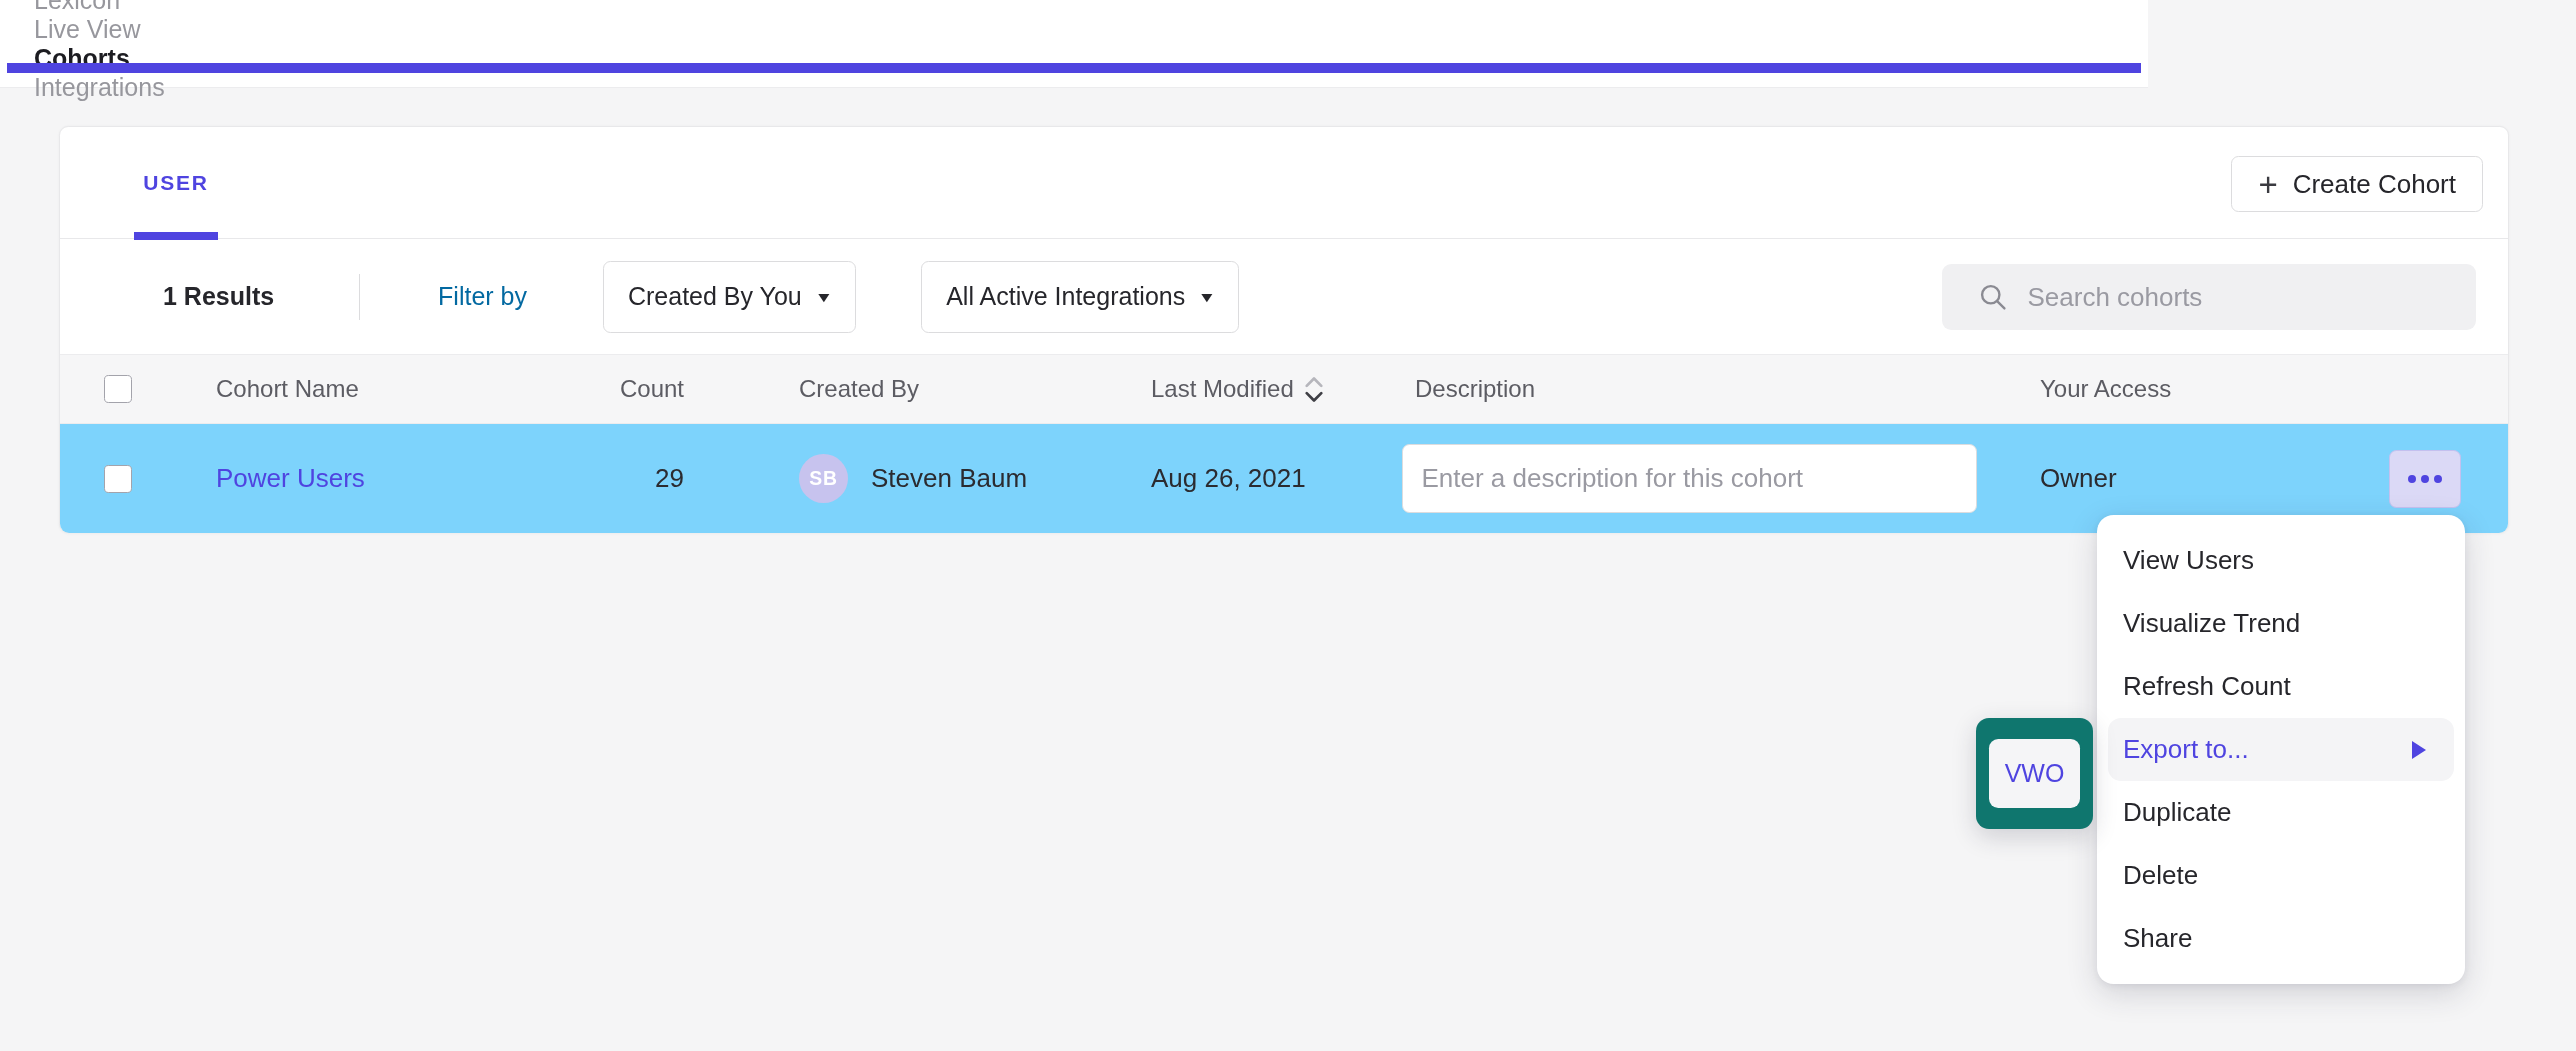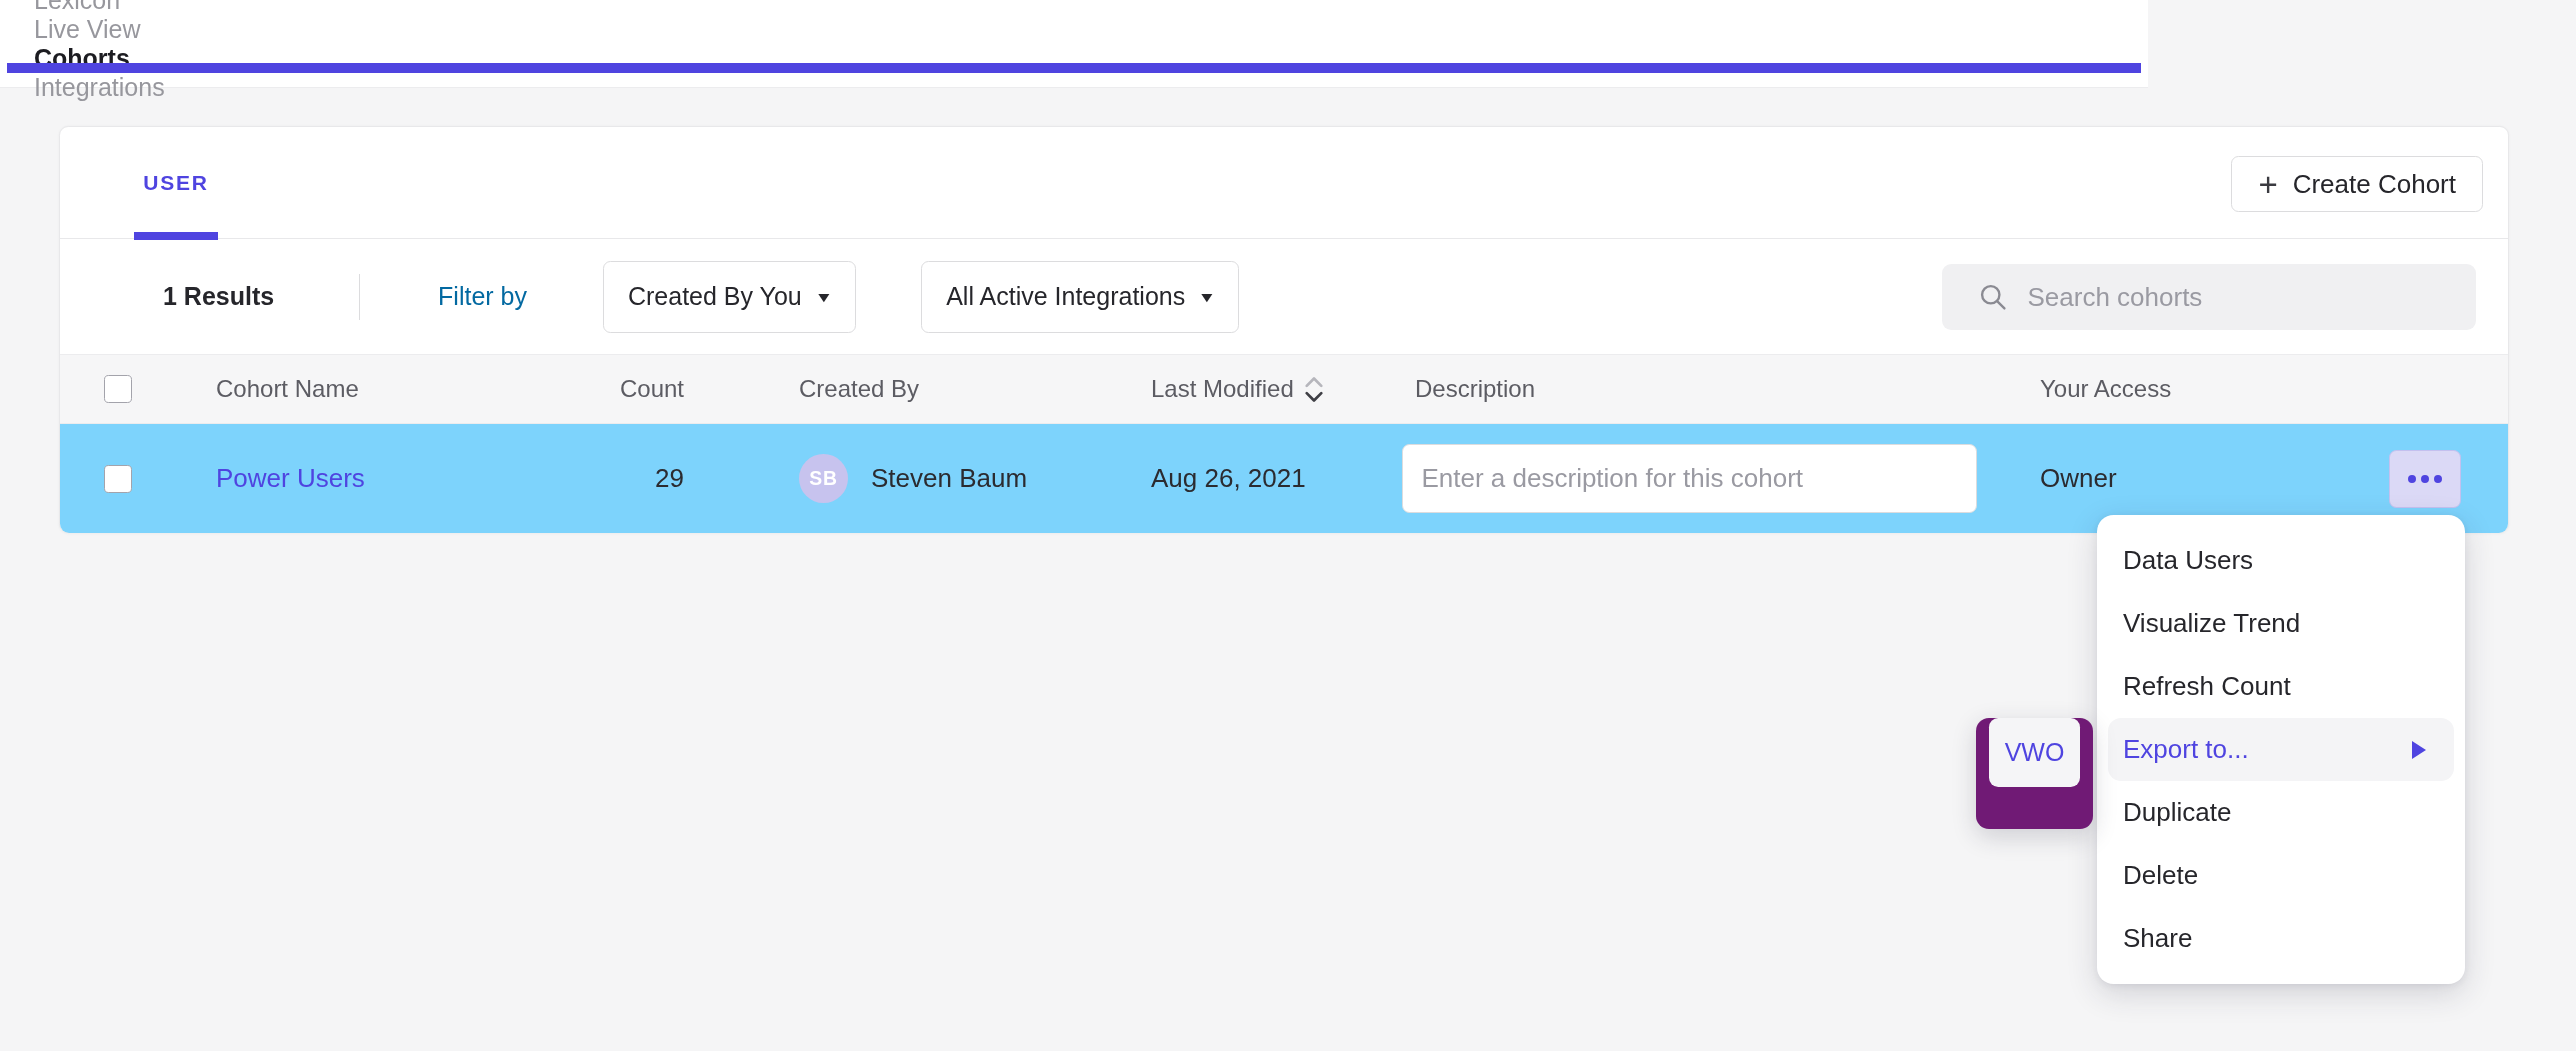--- a/index.html
+++ b/index.html
@@ -150,23 +150,23 @@
   }
   .submenu-arrow {
     width: 0; height: 0; margin-right: 13px;
     border-top: 9.2px solid transparent; border-bottom: 9.2px solid transparent;
     border-left: 14px solid #4f44e0;
   }
 
   
   .export-flyout {
     position: absolute; left: 1976px; top: 718px; width: 117px; height: 111px;
-    background: #701a75; border-radius: 13px;
+    background: #0f766e; border-radius: 13px;
     box-shadow: 0 7.4px 24px rgba(40,40,60,0.18);
-    display: flex; justify-content: center; z-index: 21;
+    display: flex; align-items: center; justify-content: center; z-index: 21;
   }
   .export-option {
     width: 91px; height: 69px; background: #f5f5f7; border-radius: 9.2px;
     display: flex; align-items: center; justify-content: center;
     font-size: 25px; color: #4f44e0; cursor: pointer;
   }
 
   .sort-icon { display: inline-block; }
 </style>
 </head>
@@ -263,21 +263,21 @@
       <button class="more-btn">
         <span class="dot-o"></span>
         <span class="dot-o"></span>
         <span class="dot-o"></span>
       </button>
     </div>
   </div>
 </div>
 
 <div class="context-menu">
-  <div class="menu-item">Data Users</div>
+  <div class="menu-item">View Users</div>
   <div class="menu-item">Visualize Trend</div>
   <div class="menu-item">Refresh Count</div>
   <div class="menu-item highlighted">
     <span>Export to...</span>
     <span class="submenu-arrow"></span>
   </div>
   <div class="menu-item">Duplicate</div>
   <div class="menu-item">Delete</div>
   <div class="menu-item">Share</div>
 </div>

